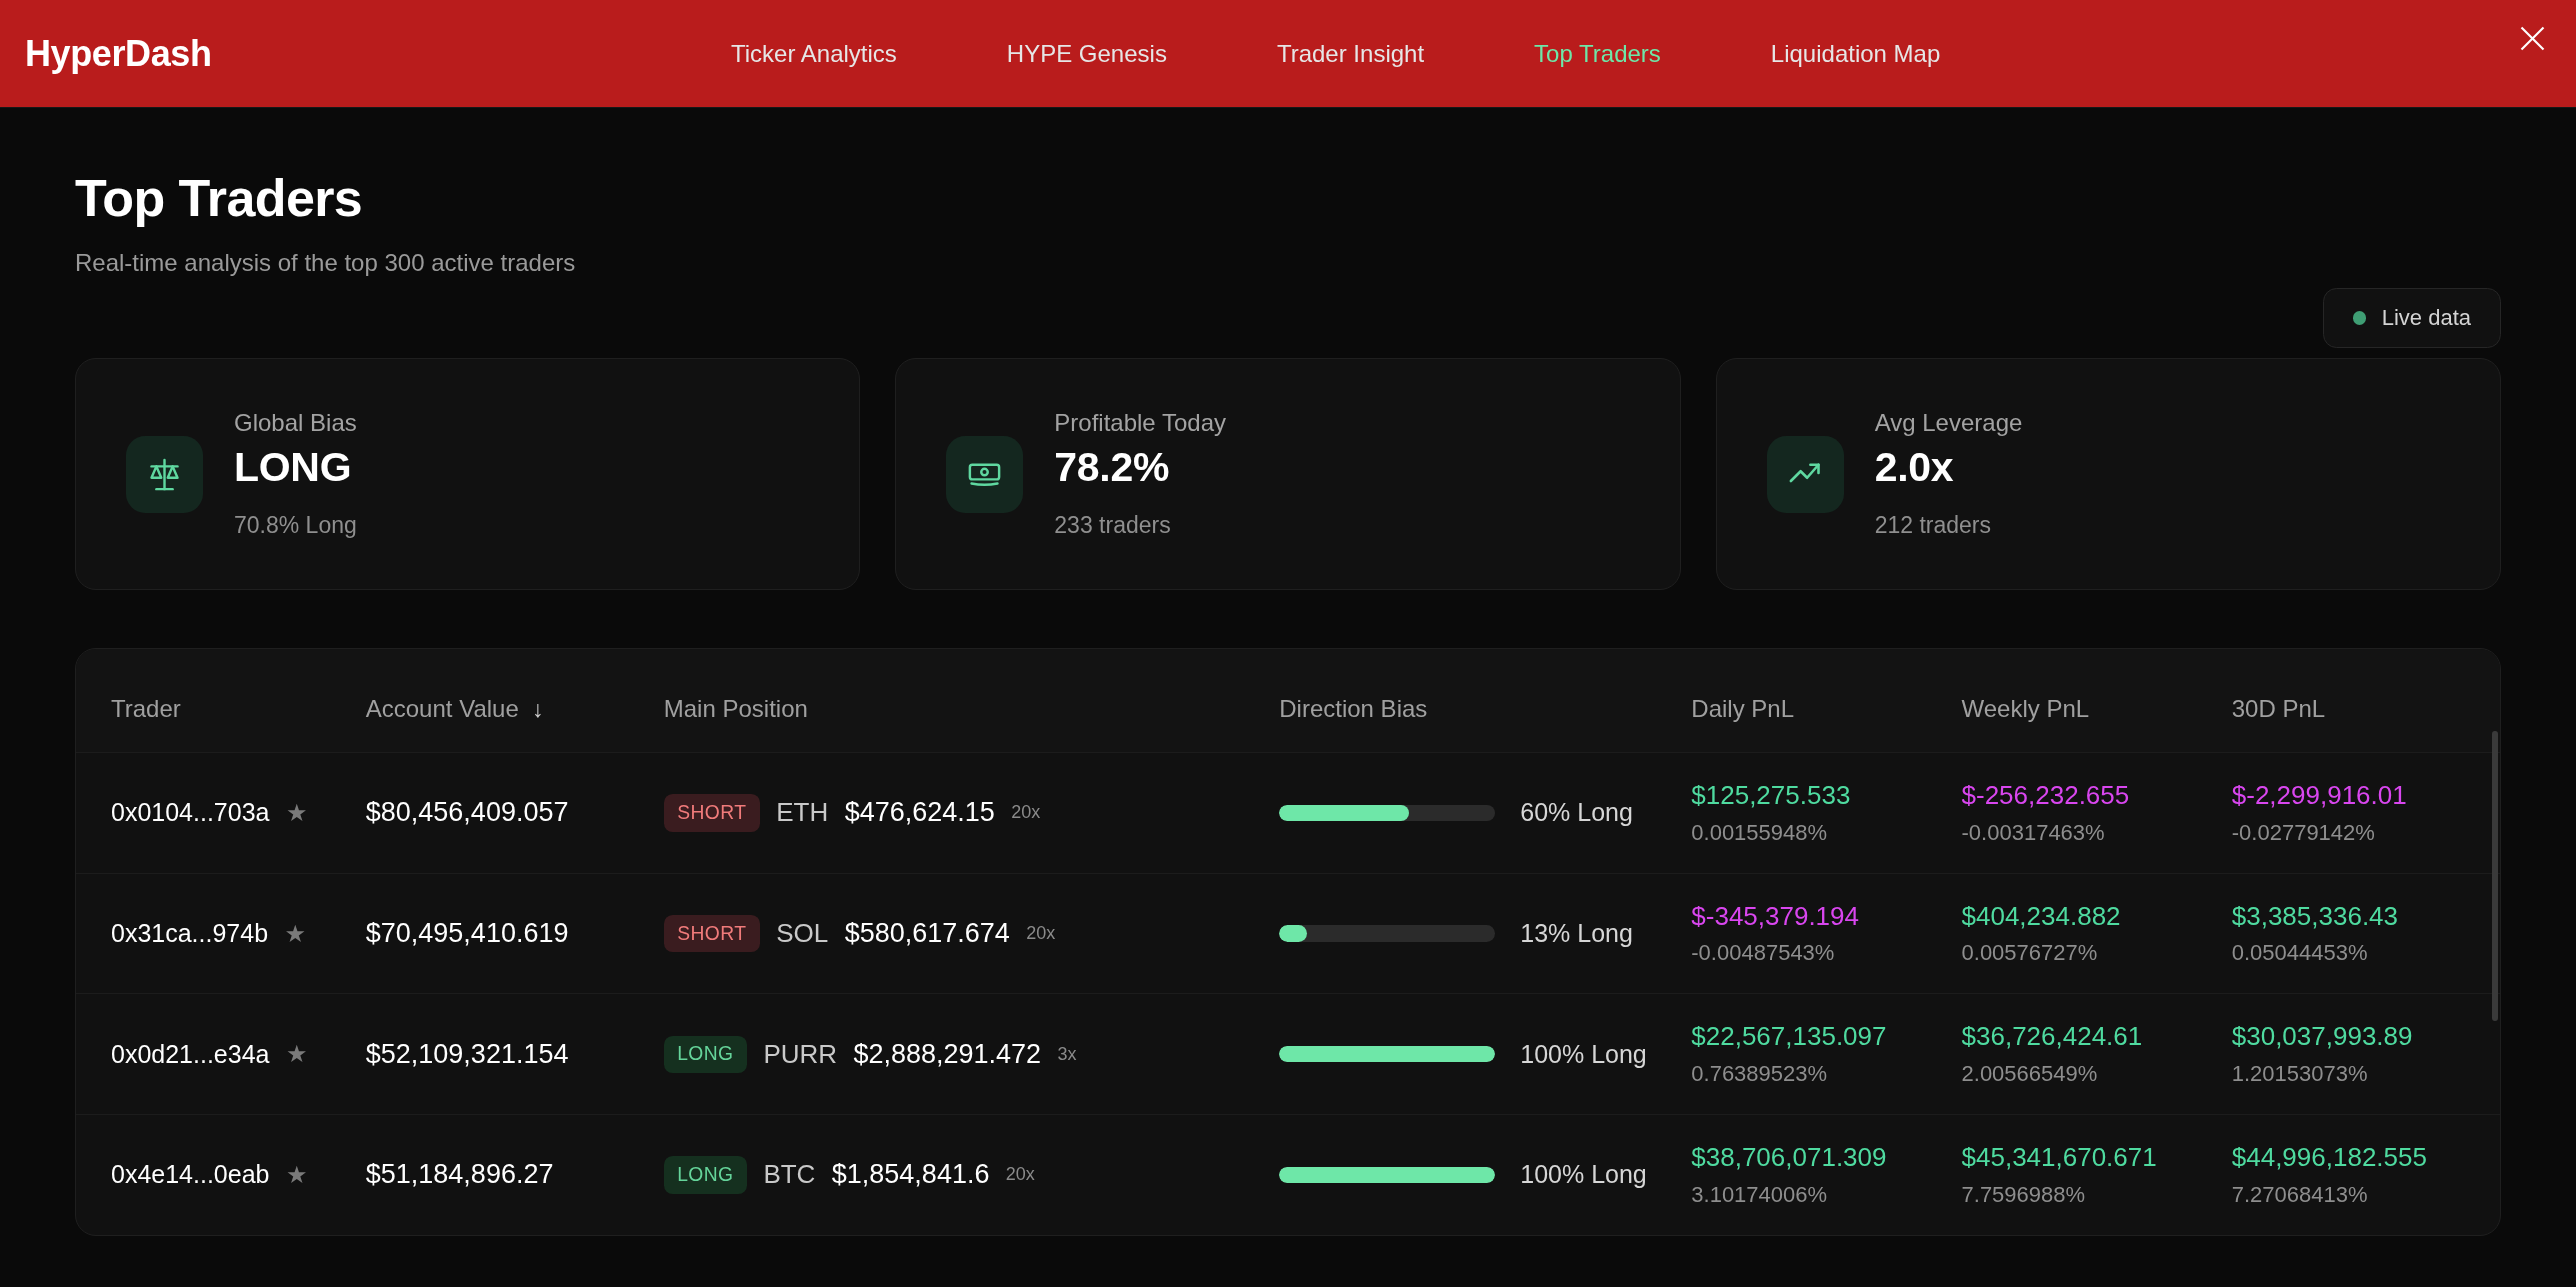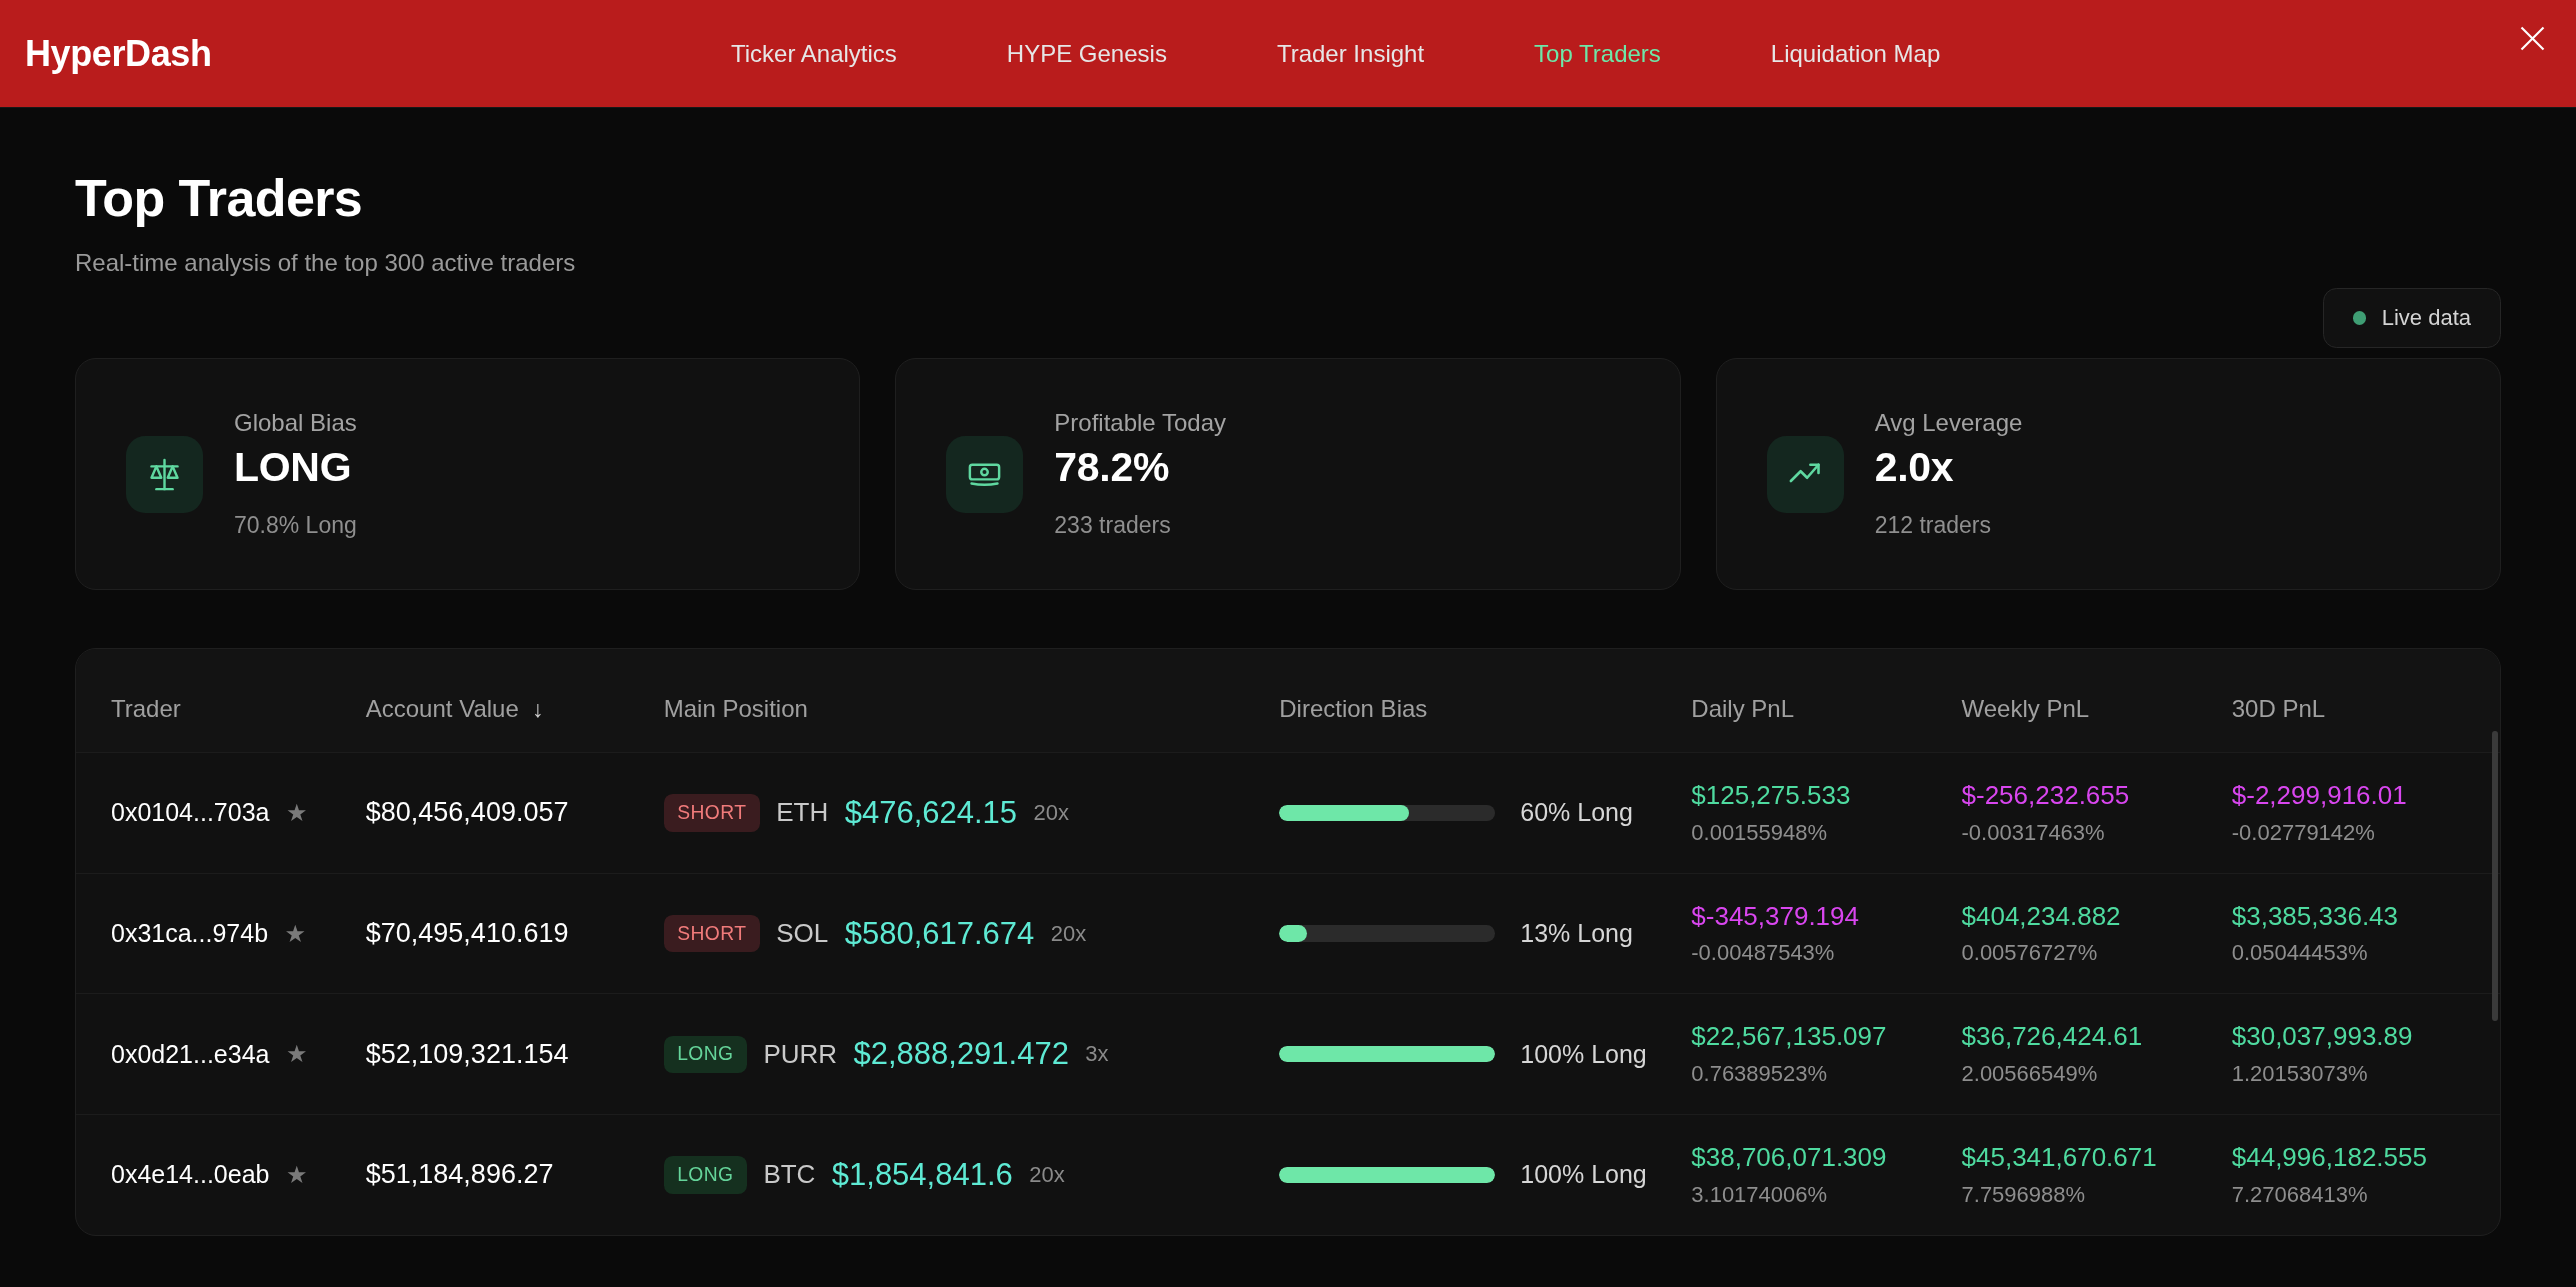--- a/index.html
+++ b/index.html
@@ -178,22 +178,22 @@
   .pos-cell { display: flex; align-items: center; gap: 16.4px; }
   .badge {
     font-size: 19.3px;
     padding: 7.7px 13.5px;
     border-radius: 8.7px;
     letter-spacing: 0.4px;
   }
   .badge.short { background: #3a1c1f; color: #f07b7b; }
   .badge.long  { background: #15301f; color: #65d49a; }
   .sym { font-size: 26px; color: #c9c9c9; }
-  .pos-sz { font-size: 31px; color: #5eead4; }
-  .lev { font-size: 22px; color: #8a8a8a; }
+  .pos-sz { font-size: 27px; color: #ffffff; }
+  .lev { font-size: 18px; color: #8a8a8a; }
 
   .bias-cell { display: flex; align-items: center; gap: 25px; }
   .bar-track {
     width: 216px; height: 16.4px;
     background: #2b2b2b;
     border-radius: 8.7px;
     overflow: hidden;
   }
   .bar-fill { height: 100%; background: #6ee7a8; border-radius: 8.7px; }
   .bias-label { font-size: 25px; color: #d6d6d6; white-space: nowrap; }

